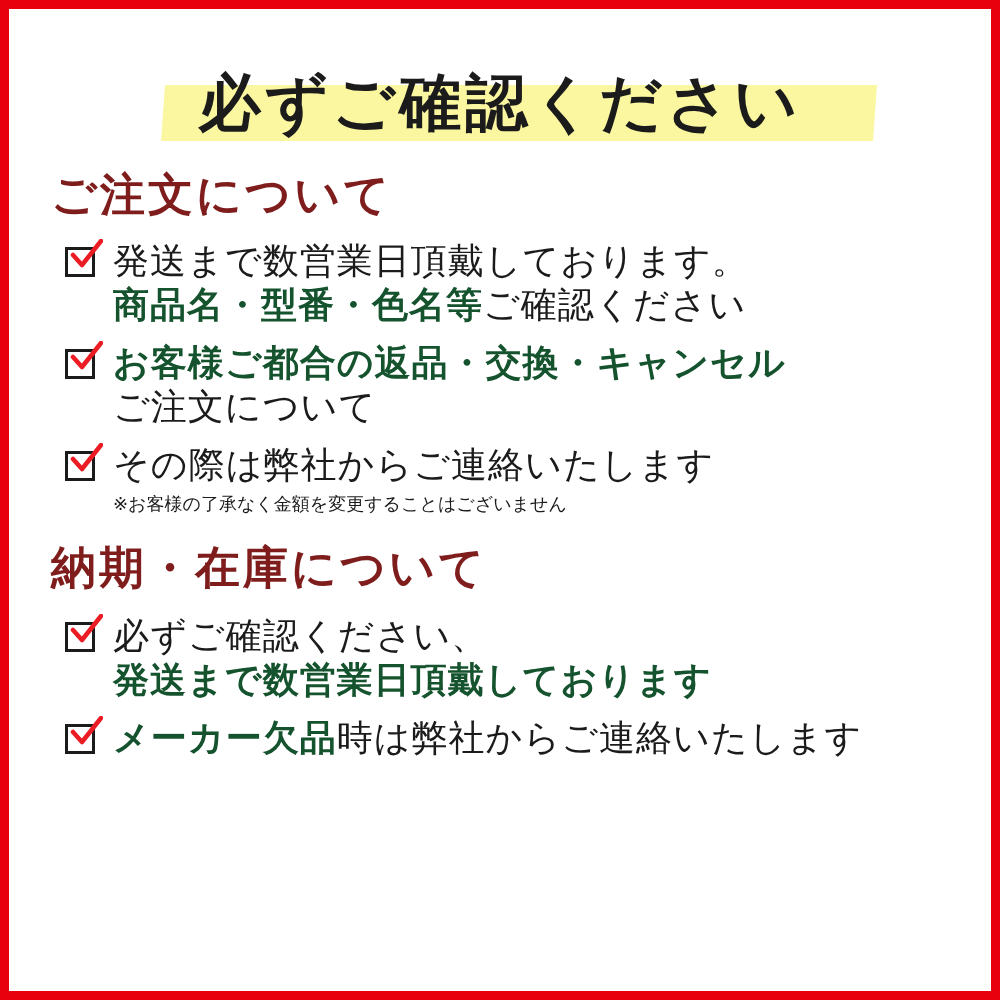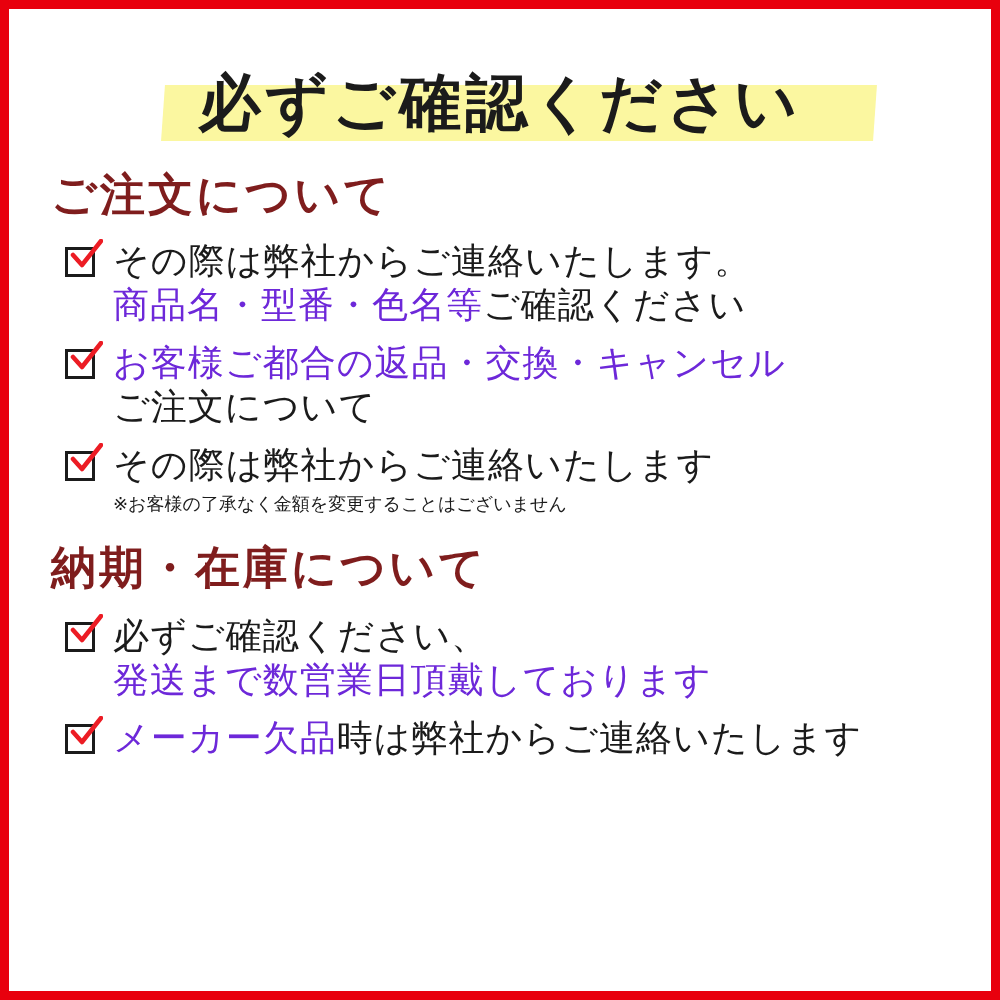--- a/index.html
+++ b/index.html
@@ -106,22 +106,22 @@
     color: #1b1b1b;
     letter-spacing: 1px;
     white-space: nowrap;
   }
   .line.sub-note {
     font-size: 18px;
     letter-spacing: 0px;
     margin-top: 6px;
   }
   .red {
-    color: #6d28d9;
-    font-weight: normal;
+    color: #14532d;
+    font-weight: bold;
   }
 </style>
 </head>
 <body>
 
 <div class="frame-top"></div>
 <div class="frame-bottom"></div>
 <div class="frame-left"></div>
 <div class="frame-right"></div>
 
@@ -135,21 +135,21 @@
   <div class="section-heading">ご注文について</div>
 
   <div class="item">
     <span class="check">
       <span class="box"></span>
       <svg class="tick" viewBox="0 0 34 34">
           <path d="M4 16 L13 26 L32 2" stroke="#ec1c24" stroke-width="4.5" fill="none" stroke-linecap="round" stroke-linejoin="round"></path>
         </svg>
     </span>
     <span class="lines">
-      <div class="line"><span>その際は弊社からご連絡いたします。</span></div>
+      <div class="line"><span>発送まで数営業日頂戴しております。</span></div>
       <div class="line"><span class="red">商品名・型番・色名等</span><span>ご確認ください</span></div>
     </span>
   </div>
 
   <div class="item">
     <span class="check">
       <span class="box"></span>
       <svg class="tick" viewBox="0 0 34 34">
           <path d="M4 16 L13 26 L32 2" stroke="#ec1c24" stroke-width="4.5" fill="none" stroke-linecap="round" stroke-linejoin="round"></path>
         </svg>

